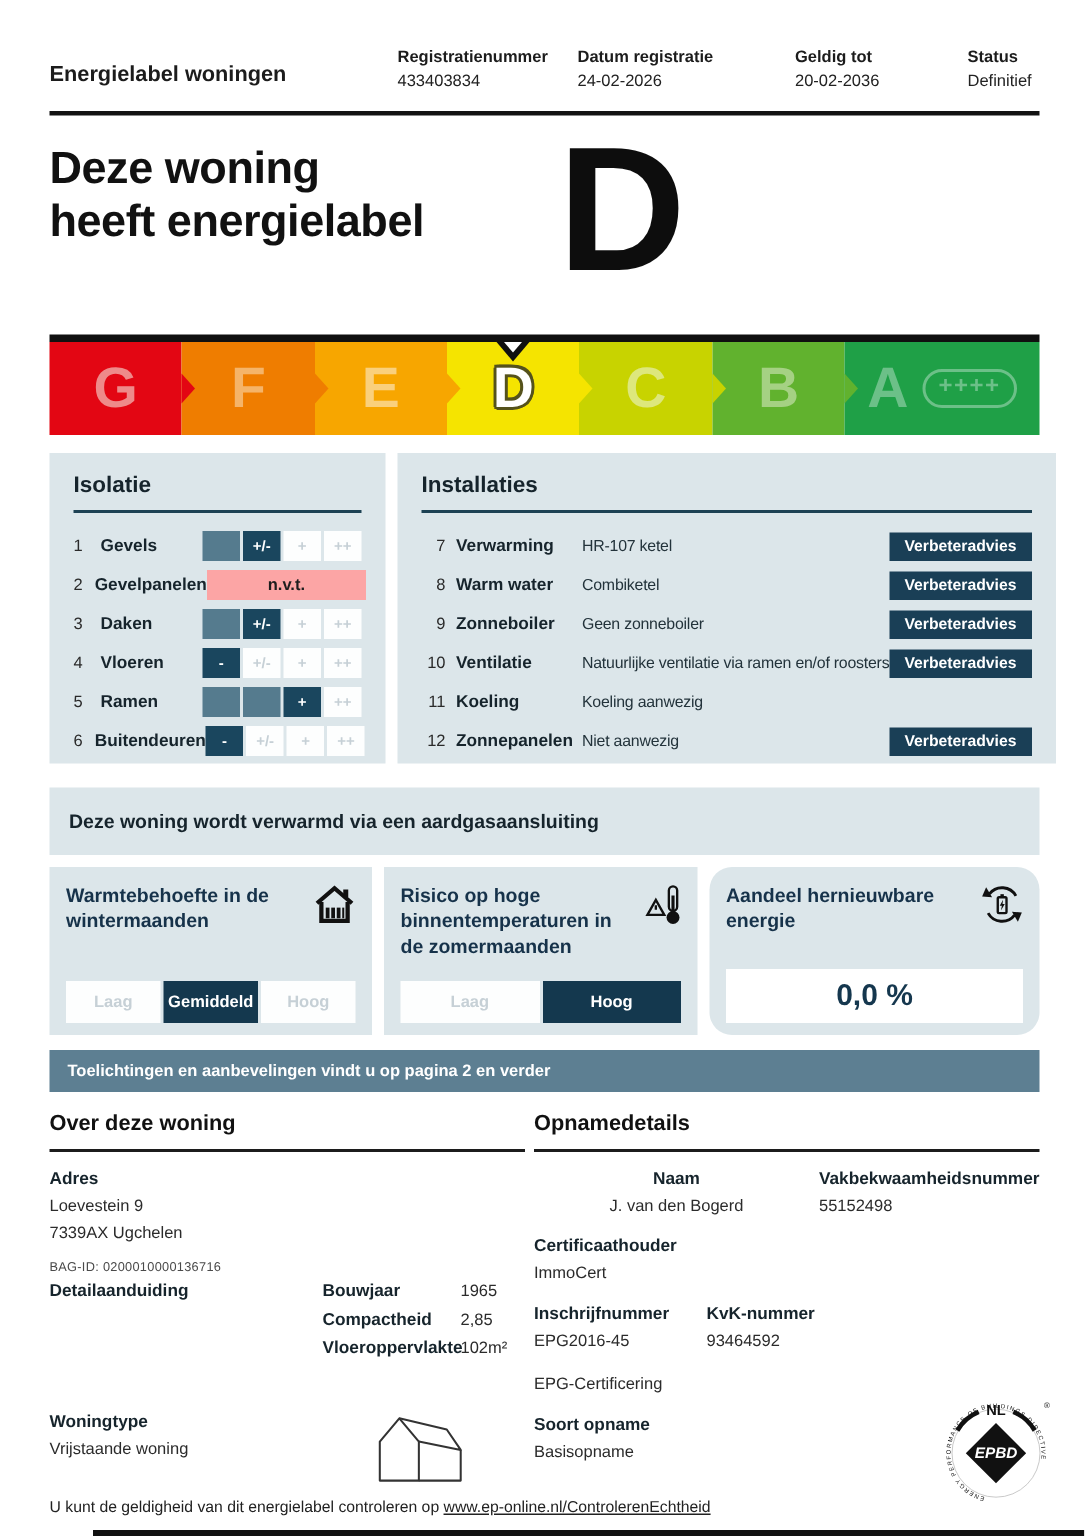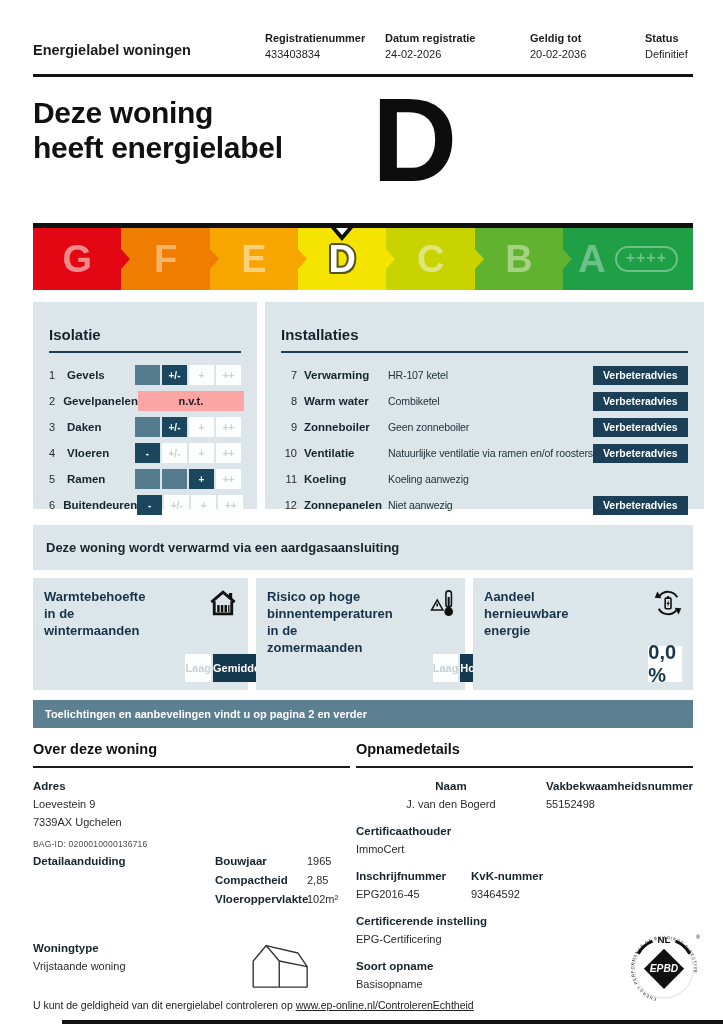--- a/index.html
+++ b/index.html
@@ -31,21 +31,21 @@
   .segs { display:flex; height:62px; }
   .seg { position:relative; flex:1; display:flex; align-items:center; justify-content:center; }
   .seg.wide { flex:1.47; }
   .seg-letter { font-size:38px; font-weight:bold; line-height:1; }
   .seg-letter.sel { text-shadow:2px 0 0 #55521c,-2px 0 0 #55521c,0 2px 0 #55521c,0 -2px 0 #55521c,1.5px 1.5px 0 #55521c,-1.5px -1.5px 0 #55521c,1.5px -1.5px 0 #55521c,-1.5px 1.5px 0 #55521c; }
   .seg-chev { position:absolute; right:-9px; top:50%; transform:translateY(-50%); width:0; height:0; border-top:10px solid transparent; border-bottom:10px solid transparent; border-left:9px solid currentColor; z-index:3; }
   .a-pill { margin-left:9px; border:2px solid currentColor; border-radius:13px; padding:1px 9px 3px; font-size:16px; font-weight:bold; letter-spacing:1px; line-height:1.1; }
 
   
   .panels { display:flex; gap:8px; margin-top:12px; }
-  .panel { background:#dce6ea; padding:24px 16px; height:207px; }
+  .panel { background:#dce6ea; padding:13px 16px; height:207px; }
   .panel-iso { width:224px; }
   .panel-ins { flex:1; }
   .panel h2 { font-size:15px; font-weight:bold; color:#16242c; padding-bottom:8px; border-bottom:2px solid #1d4254; margin-bottom:12px; }
   .iso-row { display:flex; align-items:center; height:20px; margin-bottom:6px; }
   .iso-num { width:10px; font-size:11px; color:#2a2a2a; }
   .iso-label { margin-left:8px; font-size:11.5px; font-weight:bold; color:#16242c; }
   .iso-cells { margin-left:auto; display:flex; gap:2px; }
   .cell { width:25px; height:20px; display:flex; align-items:center; justify-content:center; font-size:10px; font-weight:bold; }
   .cell.filled { background:#557b8e; color:#557b8e; }
   .cell.active { background:#1a465e; color:#fff; }
@@ -56,22 +56,22 @@
   .ins-num { width:16px; font-size:11px; color:#2a2a2a; text-align:right; }
   .ins-label { width:80px; margin-left:7px; font-size:11.5px; font-weight:bold; color:#16242c; }
   .ins-value { margin-left:4px; font-size:10.6px; letter-spacing:-0.15px; color:#23333b; white-space:nowrap; }
   .advice-btn { margin-left:auto; background:#1a3f56; color:#fff; border:none; font-family:inherit; font-size:10.5px; font-weight:bold; height:19px; line-height:19px; padding:0 10px; cursor:pointer; }
 
   
   .gas-bar { margin-top:16px; background:#dce6ea; padding:15px 13px; font-size:13px; font-weight:bold; color:#16242c; }
 
   
   .stats { display:flex; gap:8px; margin-top:8px; }
-  .stat-box { background:#dce6ea; height:112px; padding:11px 11px 8px; display:flex; flex-direction:row; position:relative; }
-  .sb1 { width:215px; } .sb2 { width:209px; } .sb3 { flex:1; }
+  .stat-box { background:#dce6ea; height:112px; padding:11px 11px 8px; display:flex; flex-direction:column; position:relative; }
+  .sb1 { width:215px; } .sb2 { width:209px; } .sb3 { flex:1;border-radius:15px; }
   .stat-title { font-size:13px; line-height:1.3; font-weight:bold; color:#16324a; padding-right:40px; }
   .stat-icon { position:absolute; top:10px; right:10px; }
   .stat-control { margin-top:auto; display:flex; gap:2px; height:28px; }
   .stat-control span { flex:1; display:flex; align-items:center; justify-content:center; font-size:11px; font-weight:bold; }
   .seg-off { background:#fdfefe; color:#c6d0d6; }
   .seg-on { background:#14384e; color:#fff; }
   .stat-value { margin-top:auto; height:36px; background:#fff; display:flex; align-items:center; justify-content:center; font-size:20px; font-weight:bold; color:#15374e; }
 
   
   .page2-bar { margin-top:10px; background:#5d7f92; color:#fff; font-size:11px; font-weight:bold; padding:8px 12px; }
@@ -406,21 +406,20 @@
           <div class="sub-c blk" style="margin-top:0;">
             <div class="lbl">Inschrijfnummer</div>
             <div class="val">EPG2016-45</div>
           </div>
           <div class="sub-b blk" style="margin-top:0;">
             <div class="lbl">KvK-nummer</div>
             <div class="val">93464592</div>
           </div>
         </div>
         <div class="blk">
-          <div class="lbl">Certificerende instelling</div>
           <div class="val">EPG-Certificering</div>
         </div>
         <div class="blk">
           <div class="lbl">Soort opname</div>
           <div class="val">Basisopname</div>
         </div>
         <span class="epbd-stamp">
           <svg width="80" height="80" viewBox="0 0 90 90">
             <defs>
               <path id="ringpath" d="M45 81 A 34 34 0 0 1 45 13 A 34 34 0 0 1 45 81"></path>

